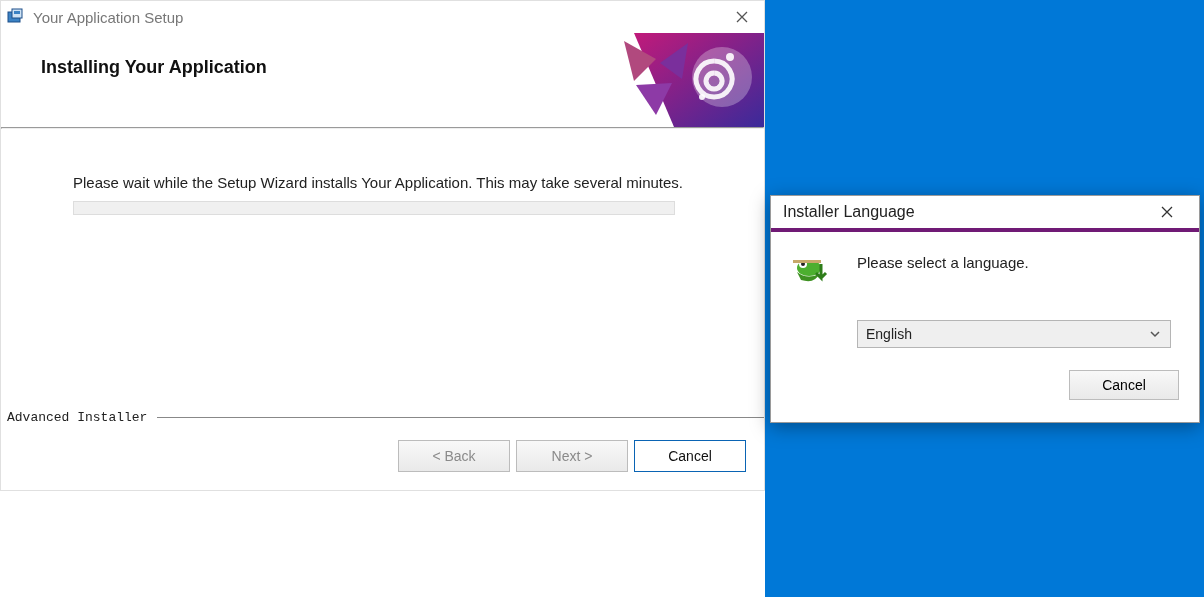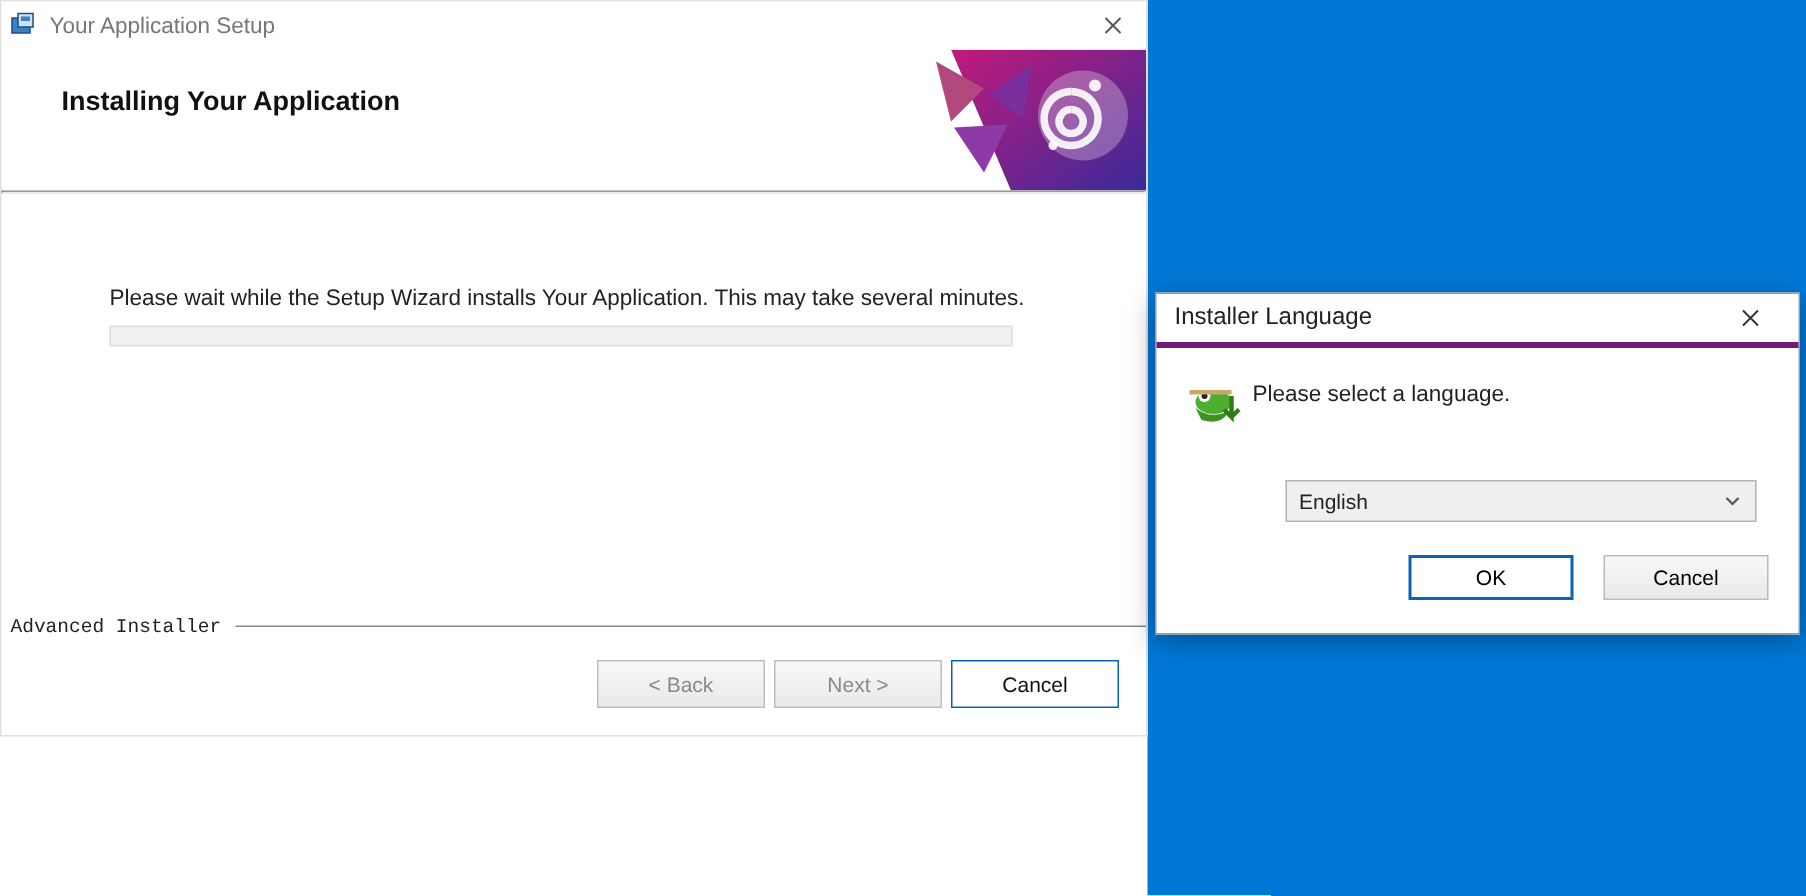--- a/index.html
+++ b/index.html
@@ -15,41 +15,41 @@
   .titlebar .spacer { flex:1; }
   .close-x { width:45px; height:32px; display:flex; align-items:center; justify-content:center; color:#666; font-size:16px; }
 
   .header-row { position:relative; height:94px; }
   .header-row .banner { position:absolute; right:0; top:0; width:200px; height:94px; overflow:hidden; }
   .header-row h2 { margin:0; padding:24px 0 0 40px; font-size:18px; font-weight:700; color:#111; }
 
   .divider { height:1px; background:#ccc; margin:0; }
 
   .content { padding:44px 72px 0 72px; font-size:15px; color:#222; }
-  .content .wait { line-height:1.35;margin-top:16px; }
+  .content .wait { line-height:1.35; }
   .status-line { margin-top:38px; }
   .status-label { display:inline-block; width:68px; }
   .progress { margin-top:8px; height:14px; width:602px; background:#f0f0f0; border:1px solid #ddd; }
 
   .footer { position:absolute; left:0; right:0; bottom:0; }
   .brand-row { display:flex; align-items:center; padding:0 0 0 6px; height:22px; }
   .brand-row .brand { font-size:13px; color:#222; margin-right:10px; white-space:nowrap;font-family:Liberation Mono, monospace; }
   .brand-row .brand-line { flex:1; height:1px; background:#888; }
   .btn-row { display:flex; gap:6px; justify-content:flex-end; padding:12px 18px 18px 0; }
   .btn { width:112px; height:32px; font-size:14px; display:flex; align-items:center; justify-content:center; border:1px solid #bcbcbc; background:linear-gradient(#f8f8f8,#e9e9e9); }
   .btn.disabled { color:#8a8a8a;text-align:right; }
   .btn.cancel-main { background:#fff; border:1px solid #0a64b4; color:#111; }
 
   
   .lang-win { position:absolute; left:770px; top:195px; width:430px; background:#fff; border:1px solid #9a9a9a; box-shadow:0 4px 18px rgba(0,0,0,.35); }
   .lang-title { height:36px; display:flex; align-items:center; padding:0 10px 0 12px; border-bottom:4px solid #701a75; }
   .lang-title .t { font-size:16px; color:#222; }
   .lang-title .spacer { flex:1; }
   .lang-body { padding:18px 20px 22px 20px; }
-  .lang-row { display:flex; align-items:flex-start; }
+  .lang-row { display:flex; align-items:flex-start; gap:22px; }
   .lang-icon { width:44px; height:44px; flex-shrink:0; }
   .lang-msg { font-size:15px; color:#222; padding-top:4px; }
   .lang-select { margin:26px 0 0 66px; width:314px; height:28px; border:1px solid #b5b5b5; background:#efefef; display:flex; align-items:center; padding:0 8px; position:relative; }
   .lang-select .val { font-size:14px; color:#222; }
   .lang-select .chev { position:absolute; right:8px; top:6px; }
   .lang-btns { display:flex; gap:20px; justify-content:flex-end; margin-top:22px; }
   .lbtn { width:110px; height:30px; font-size:14px; display:flex; align-items:center; justify-content:center; background:linear-gradient(#f8f8f8,#e9e9e9); border:1px solid #bcbcbc; }
   .lbtn.ok { border:2px solid #0a64b4; background:#fff; }
 </style>
 </head>
@@ -142,17 +142,16 @@
     </div>
     <div class="lang-select">
       <span class="val">English</span>
       <span class="chev">
         <svg width="14" height="14" viewBox="0 0 14 14">
             <path d="M3 5 l4 4 l4 -4" fill="none" stroke="#555" stroke-width="1.5"></path>
           </svg>
       </span>
     </div>
     <div class="lang-btns">
-      <div class="lbtn ok">OK</div>
       <div class="lbtn">Cancel</div>
     </div>
   </div>
 </div>
 
 </body></html>

